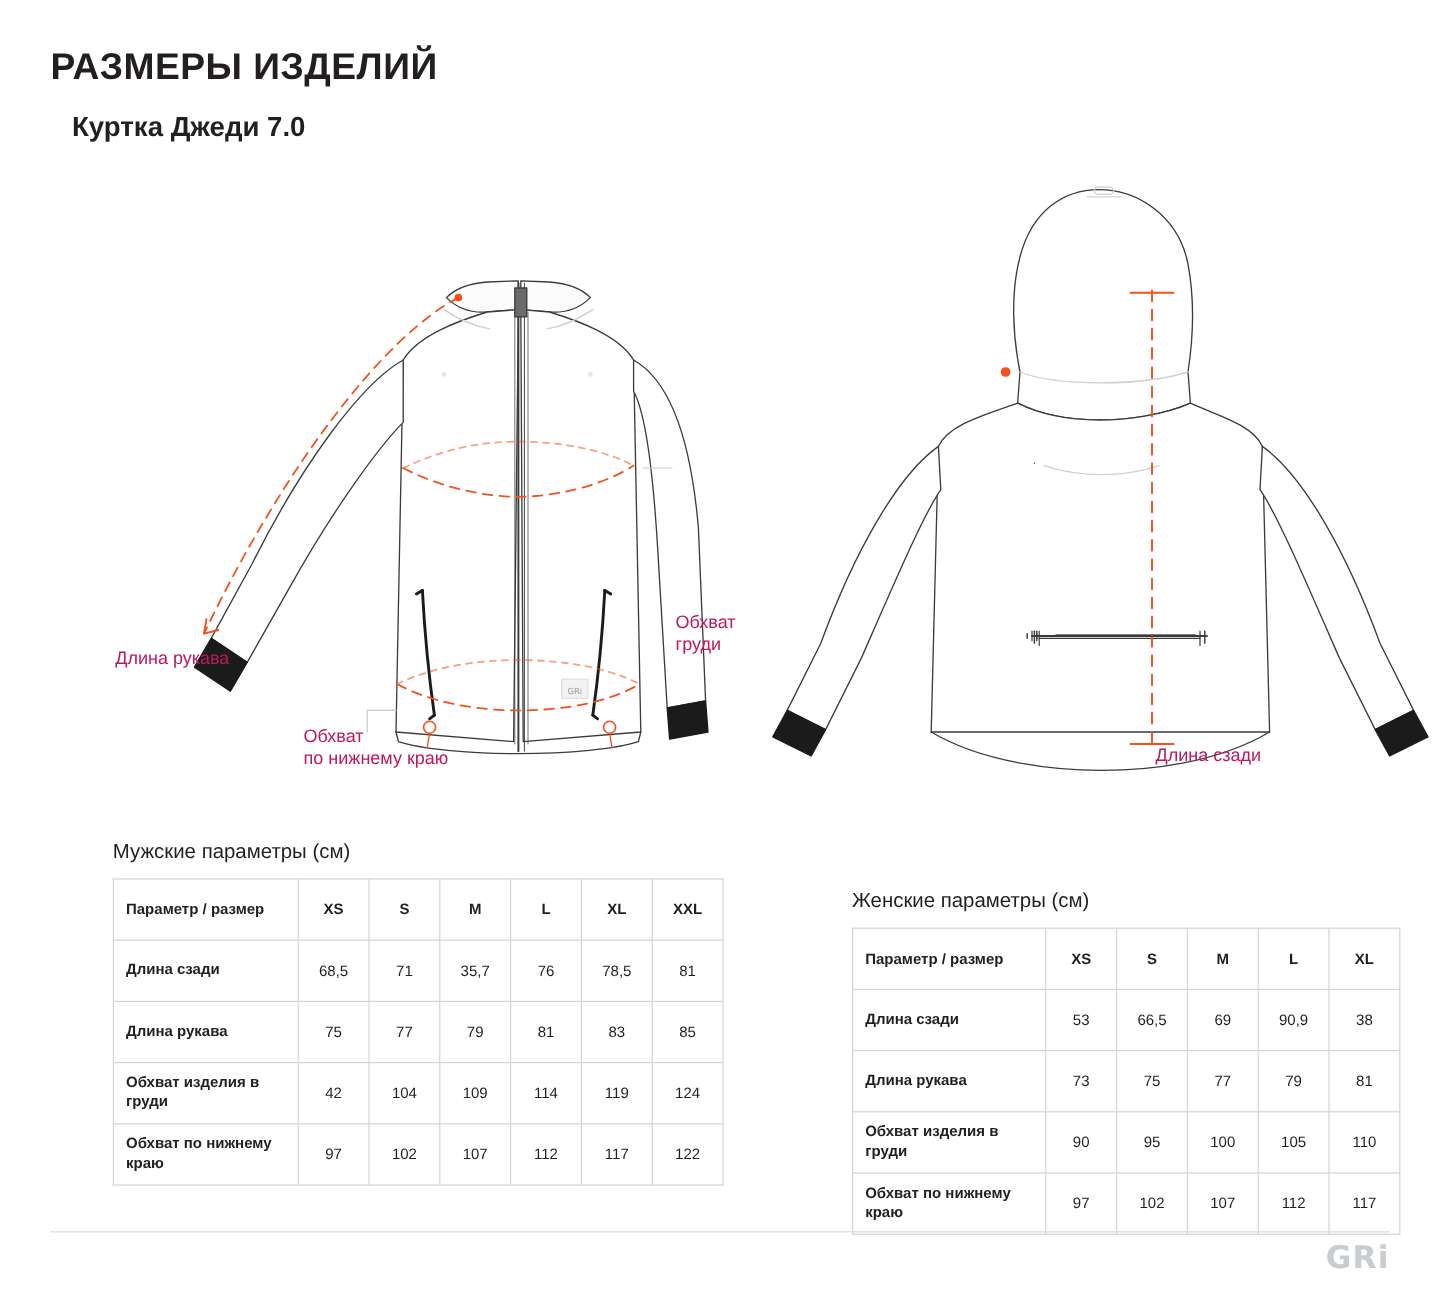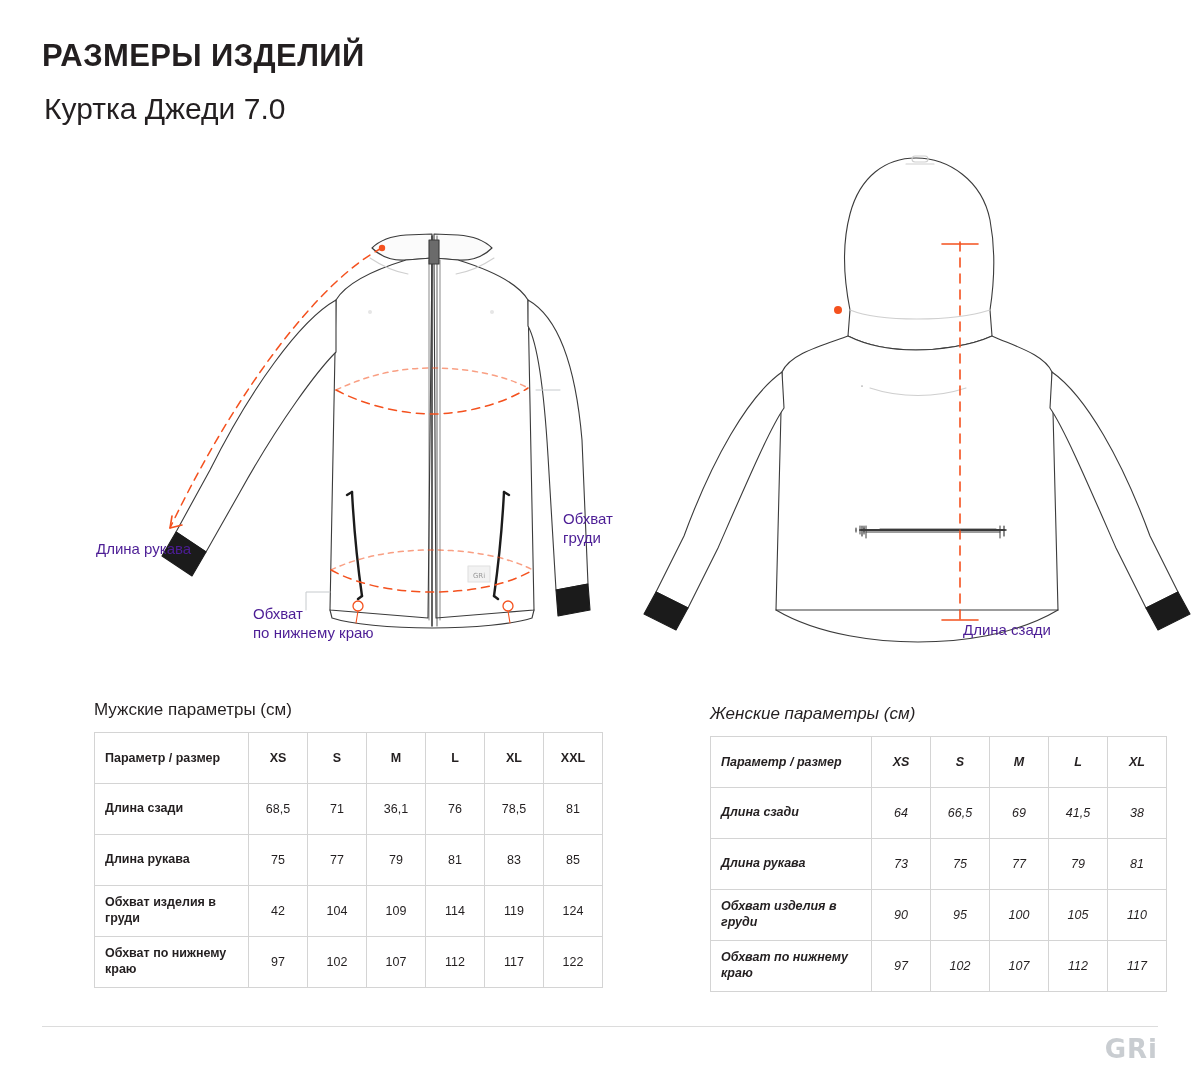--- a/index.html
+++ b/index.html
@@ -26,50 +26,50 @@
     position: absolute;
     left: 42px;
     top: 38px;
     font-size: 31px;
     font-weight: bold;
     letter-spacing: 0.4px;
     color: #231f20;
   }
   .subtitle {
     position: absolute;
-    left: 44px;
+    left: 60px;
     top: 92px;
-    font-size: 30px;
-    font-weight: normal;
+    font-size: 23px;
+    font-weight: bold;
     color: #231f20;
   }
 
   
   .illustrations {
     position: absolute;
     left: 0;
     top: 140px;
     width: 1200px;
     height: 540px;
   }
   .illu-label {
     position: absolute;
     font-size: 15px;
-    color: #4c1d95;
+    color: #be185d;
     line-height: 1.25;
   }
   #label-chest { left: 563px; top: 370px; }
   #label-sleeve { left: 96px; top: 400px; }
   #label-hem { left: 253px; top: 465px; }
   #label-backlen { left: 963px; top: 481px; }
 
   
   .table-block { position: absolute; padding-left: 42px; }
   #men-block { left: 52px; top: 700px; }
-  #women-block { left: 668px; top: 704px; font-style: italic; }
+  #women-block { left: 668px; top: 741px; }
 
   .table-heading {
     font-size: 17px;
     color: #231f20;
     margin-bottom: 12px;
   }
   table.size-table {
     border-collapse: collapse;
     font-size: 12px;
     border-radius: 15px;
@@ -323,21 +323,21 @@
           <th class="men-col-size">L</th>
           <th class="men-col-size">XL</th>
           <th class="men-col-size">XXL</th>
         </tr>
       </thead>
       <tbody>
         <tr>
           <td class="param">Длина сзади</td>
           <td>68,5</td>
           <td>71</td>
-          <td>36,1</td>
+          <td>35,7</td>
           <td>76</td>
           <td>78,5</td>
           <td>81</td>
         </tr>
         <tr>
           <td class="param">Длина рукава</td>
           <td>75</td>
           <td>77</td>
           <td>79</td>
           <td>81</td>
@@ -375,24 +375,24 @@
           <th class="women-col-size">XS</th>
           <th class="women-col-size">S</th>
           <th class="women-col-size">M</th>
           <th class="women-col-size">L</th>
           <th class="women-col-size">XL</th>
         </tr>
       </thead>
       <tbody>
         <tr>
           <td class="param">Длина сзади</td>
-          <td>64</td>
+          <td>53</td>
           <td>66,5</td>
           <td>69</td>
-          <td>41,5</td>
+          <td>90,9</td>
           <td>38</td>
         </tr>
         <tr>
           <td class="param">Длина рукава</td>
           <td>73</td>
           <td>75</td>
           <td>77</td>
           <td>79</td>
           <td>81</td>
         </tr>

